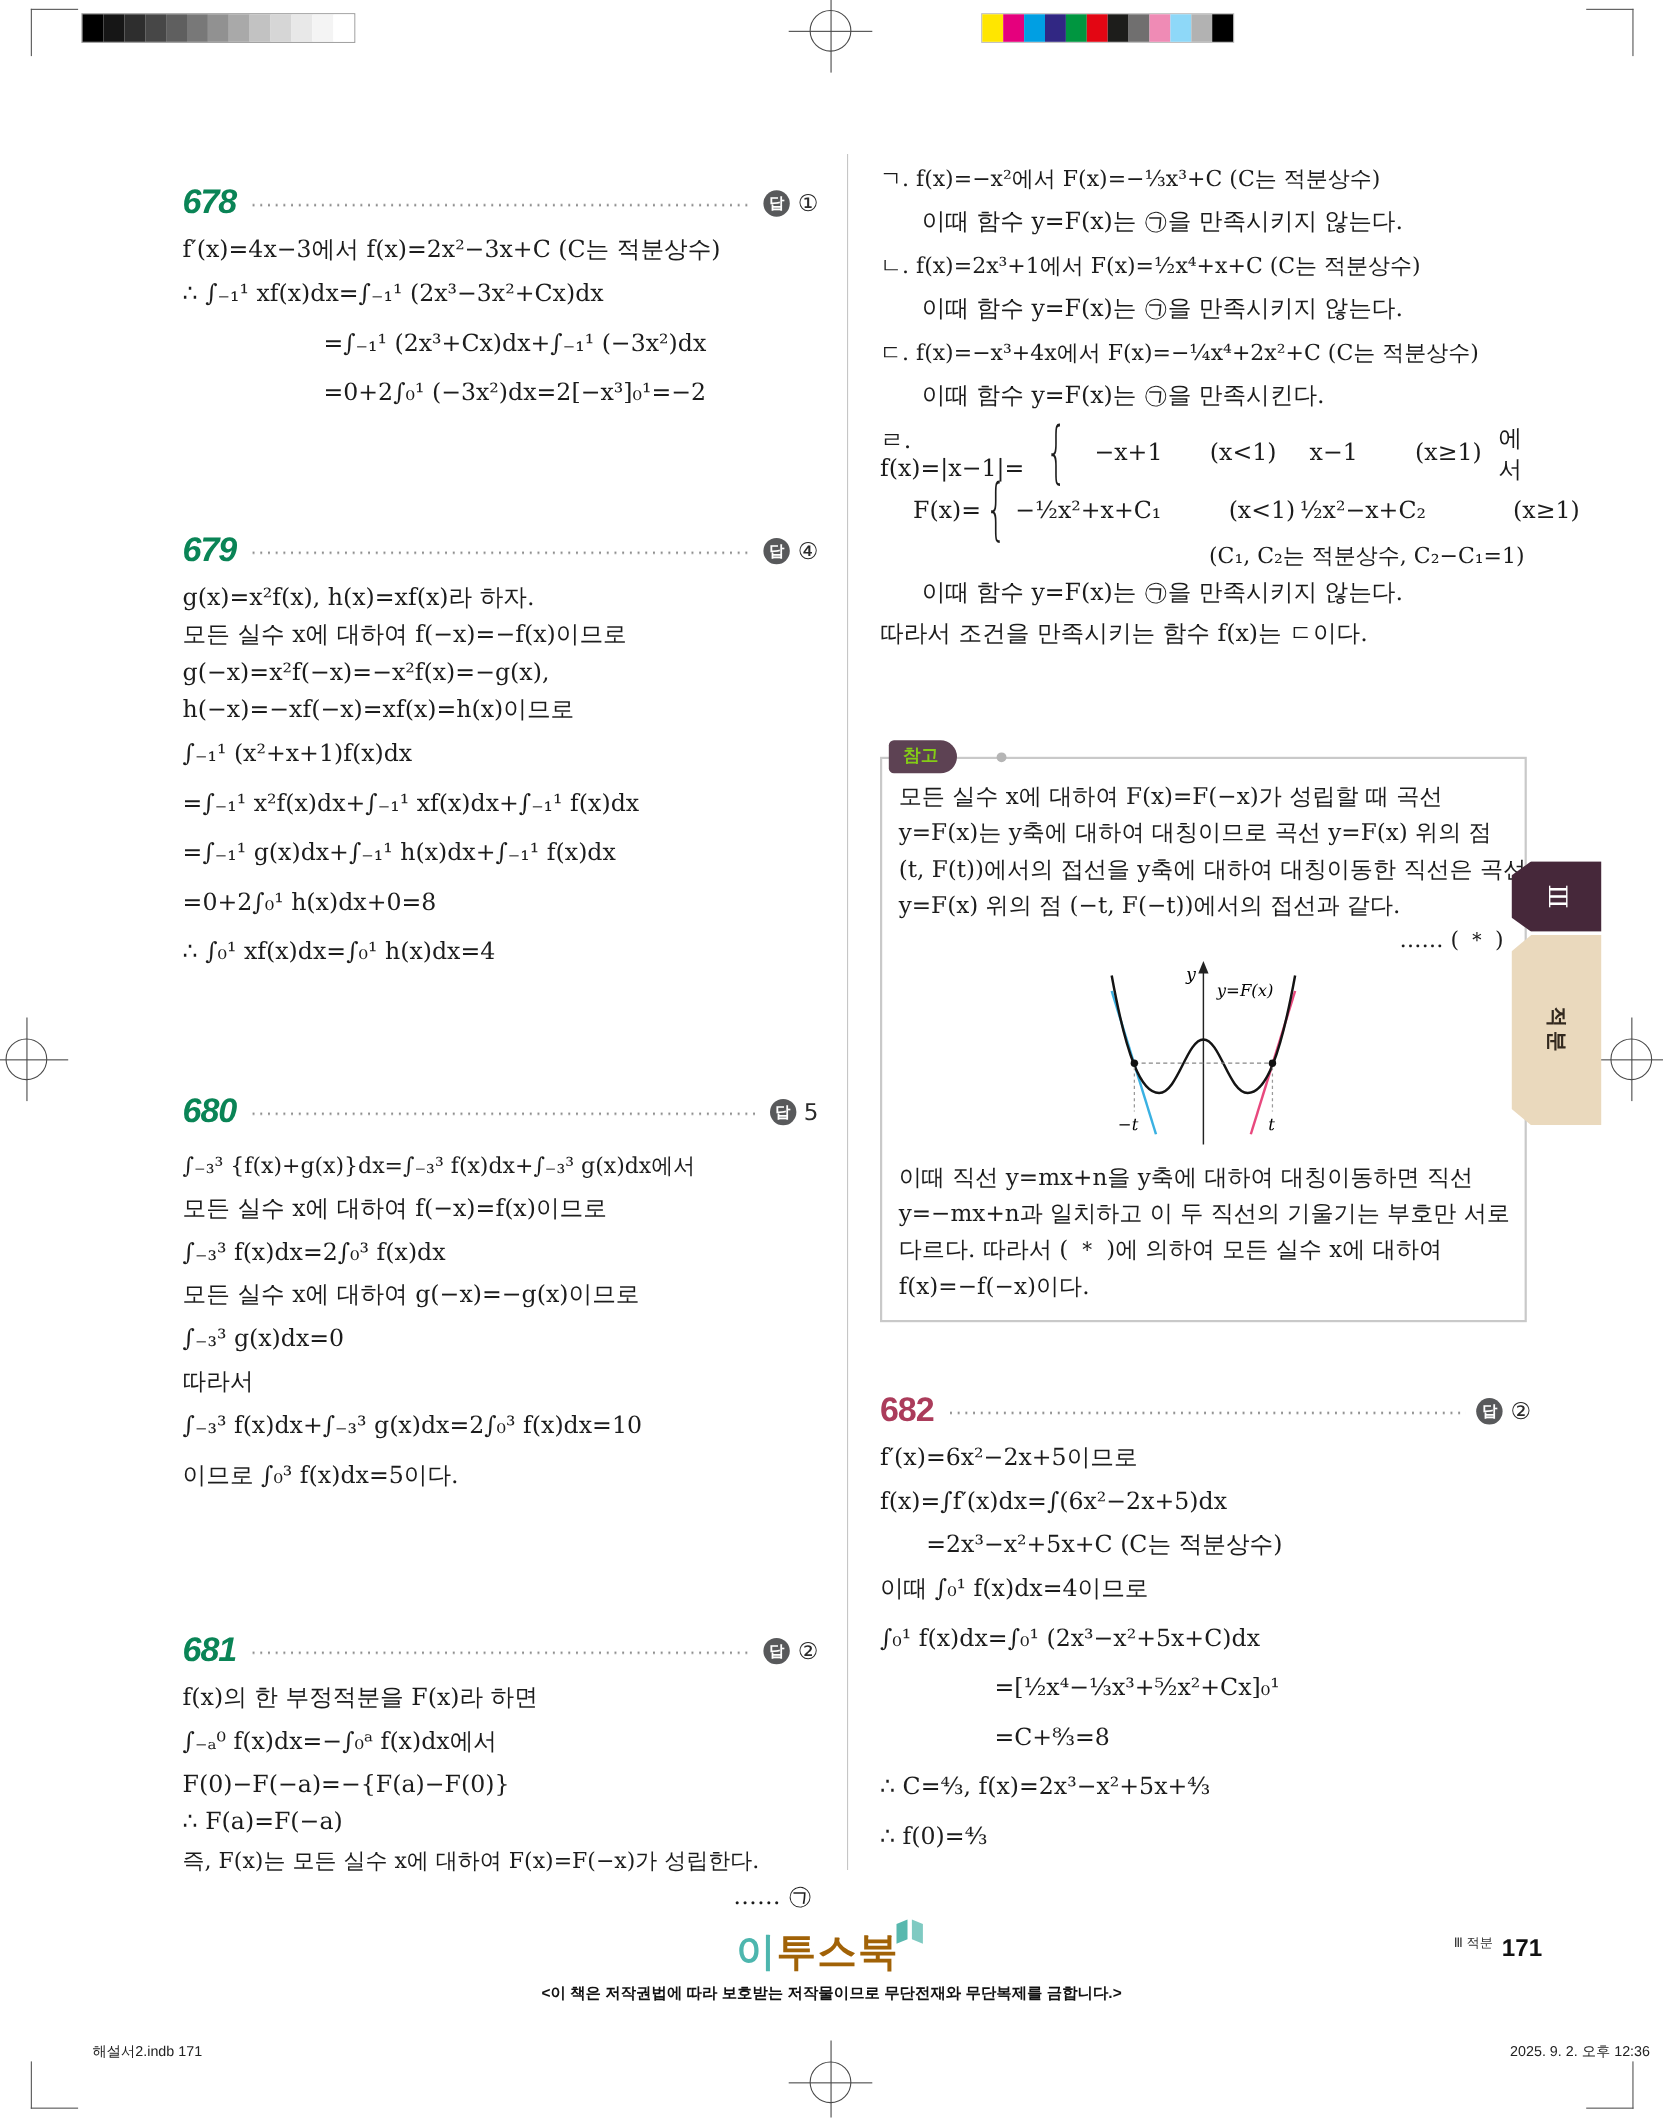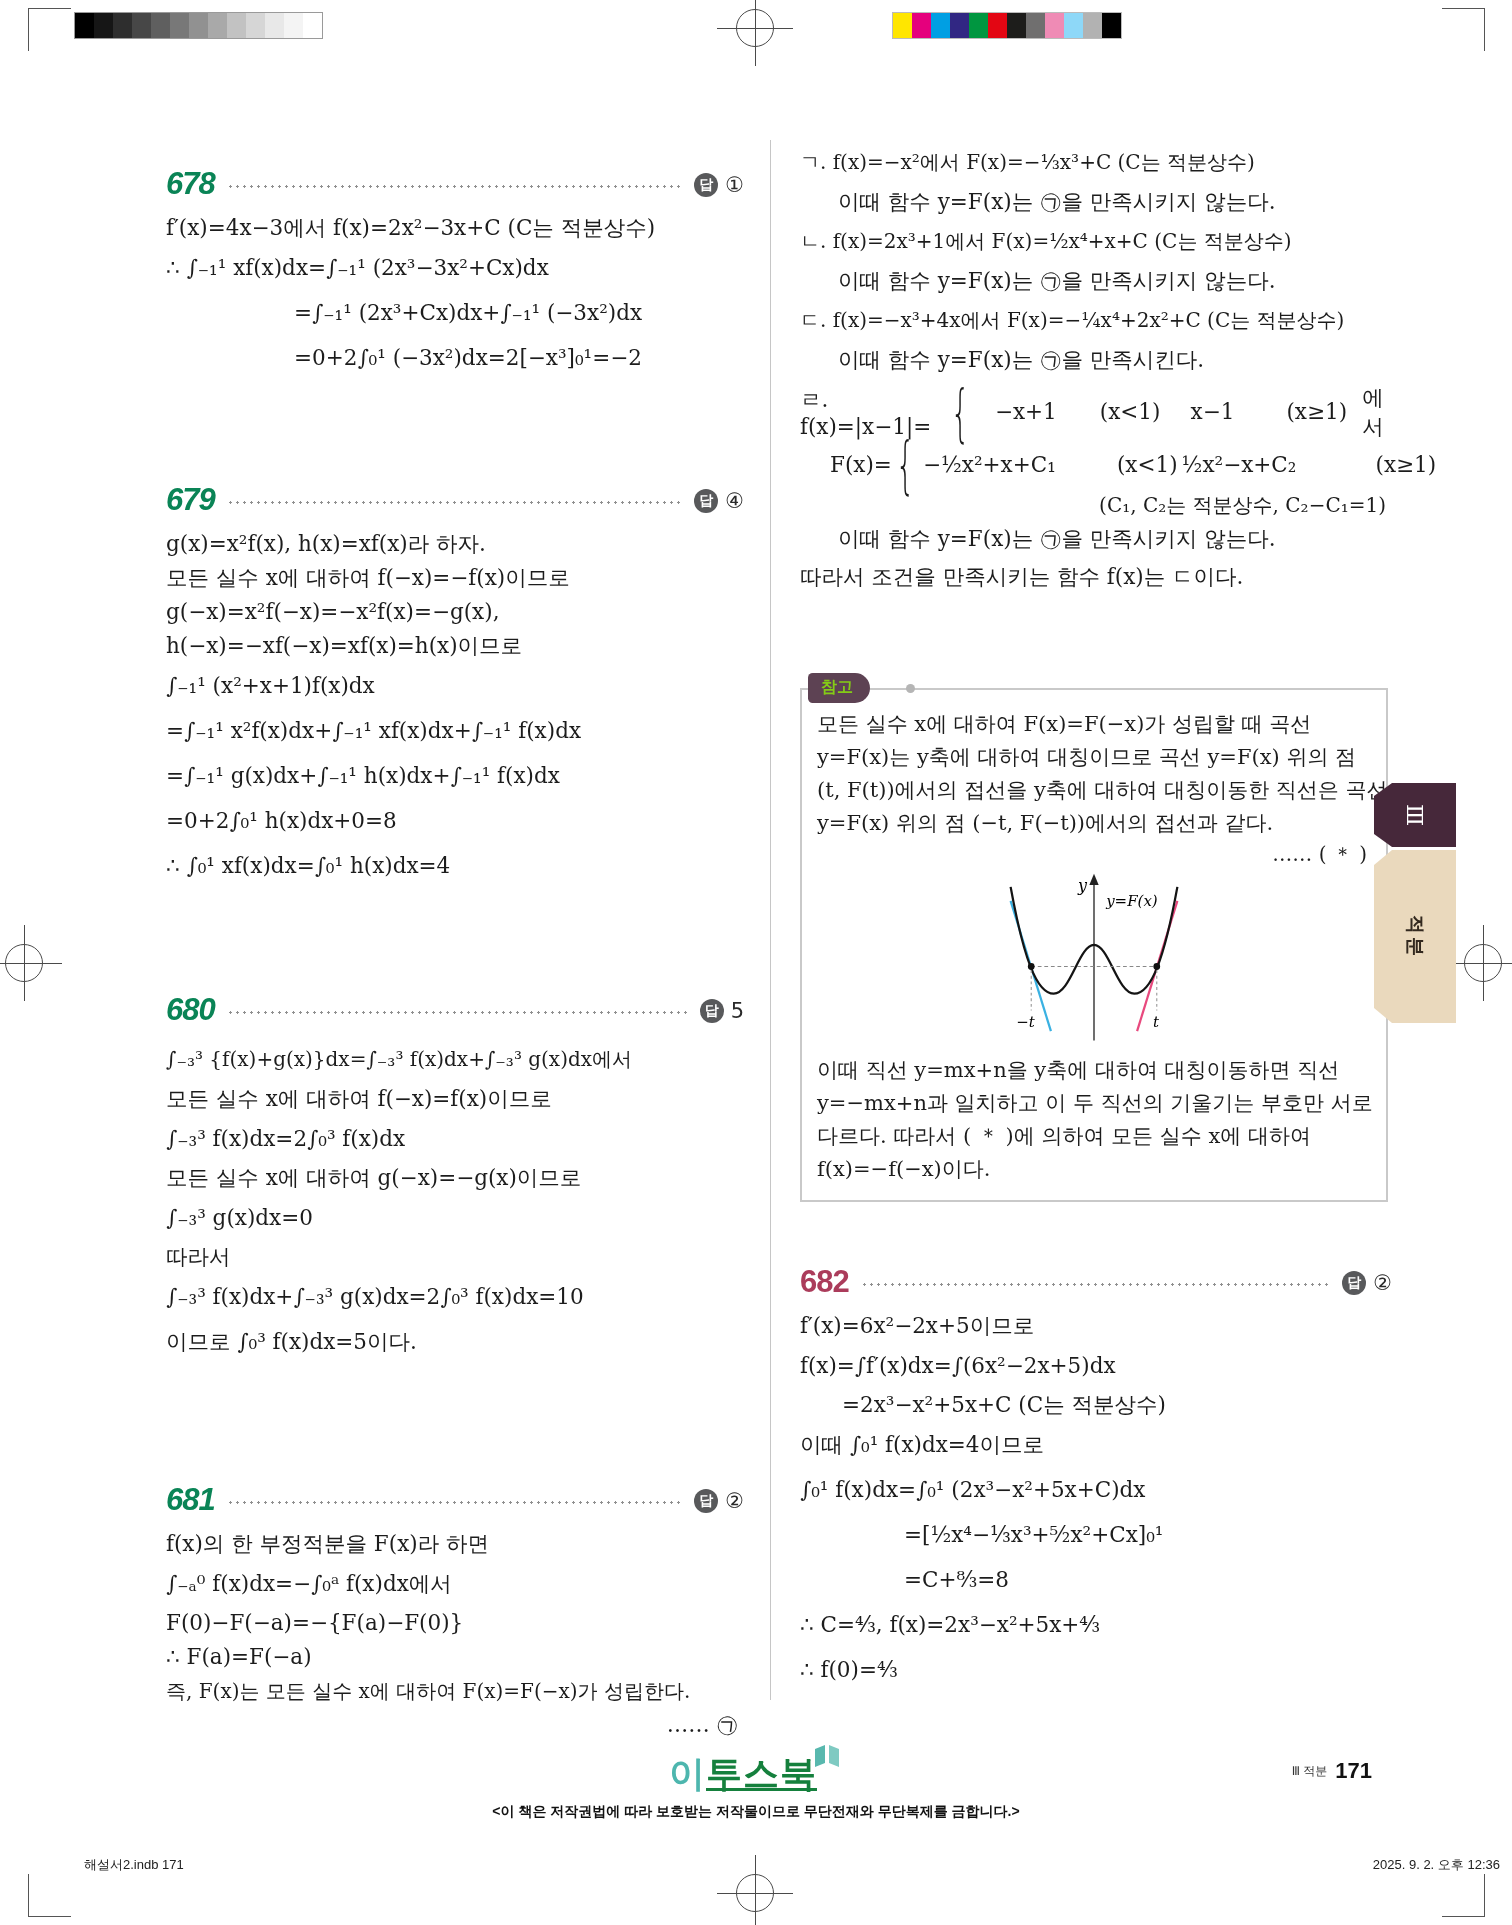--- a/index.html
+++ b/index.html
@@ -69,25 +69,25 @@
   .tab3 span{color:#fff;font-size:23px;transform:rotate(90deg);font-family:"DejaVu Serif",serif;}
   .tabB{position:absolute;left:1374px;top:850px;width:82px;height:173px;background:#ead9bd;
         display:flex;align-items:center;justify-content:center;
         clip-path:polygon(18px 0,100% 0,100% 100%,18px 100%,0 calc(100% - 15px),0 15px);}
   .tabB span{color:#33291f;font-size:19px;font-weight:bold;transform:rotate(90deg);
              letter-spacing:3px;font-family:"Liberation Sans",sans-serif;white-space:nowrap;}
   
   .logo{position:absolute;left:0;right:0;top:1750px;text-align:center;
         font-family:"Liberation Sans",sans-serif;font-weight:bold;font-size:36px;letter-spacing:1px;}
   .logo .acc{color:#4db6ae;}
-  .logo .rest{color:#15803d;text-decoration:underline;}
+  .logo .rest{color:#a16207;}
   .bookicon{display:inline-block;vertical-align:top;margin:-14px 0 0 -4px;}
   .copyright{position:absolute;left:0;right:0;top:1803px;text-align:center;
              font-family:"Liberation Sans",sans-serif;font-size:14px;font-weight:bold;color:#111;}
-  .pageref{position:absolute;right:140px;top:1758px;display:flex;align-items:center;gap:8px;}
+  .pageref{position:absolute;right:110px;top:1758px;display:flex;align-items:flex-start;gap:8px;}
   .pageref .sec{font-family:"Liberation Sans",sans-serif;font-size:12px;color:#333;}
   .pageref .num{font-family:"Liberation Sans",sans-serif;font-weight:bold;font-size:22px;color:#111;}
   .filelabel{position:absolute;left:84px;top:1856px;font-family:"Liberation Sans",sans-serif;
              font-size:13px;color:#222;}
   .datelabel{position:absolute;right:12px;top:1856px;font-family:"Liberation Sans",sans-serif;
              font-size:13px;color:#222;}
 </style>
 </head>
 <body>
 

